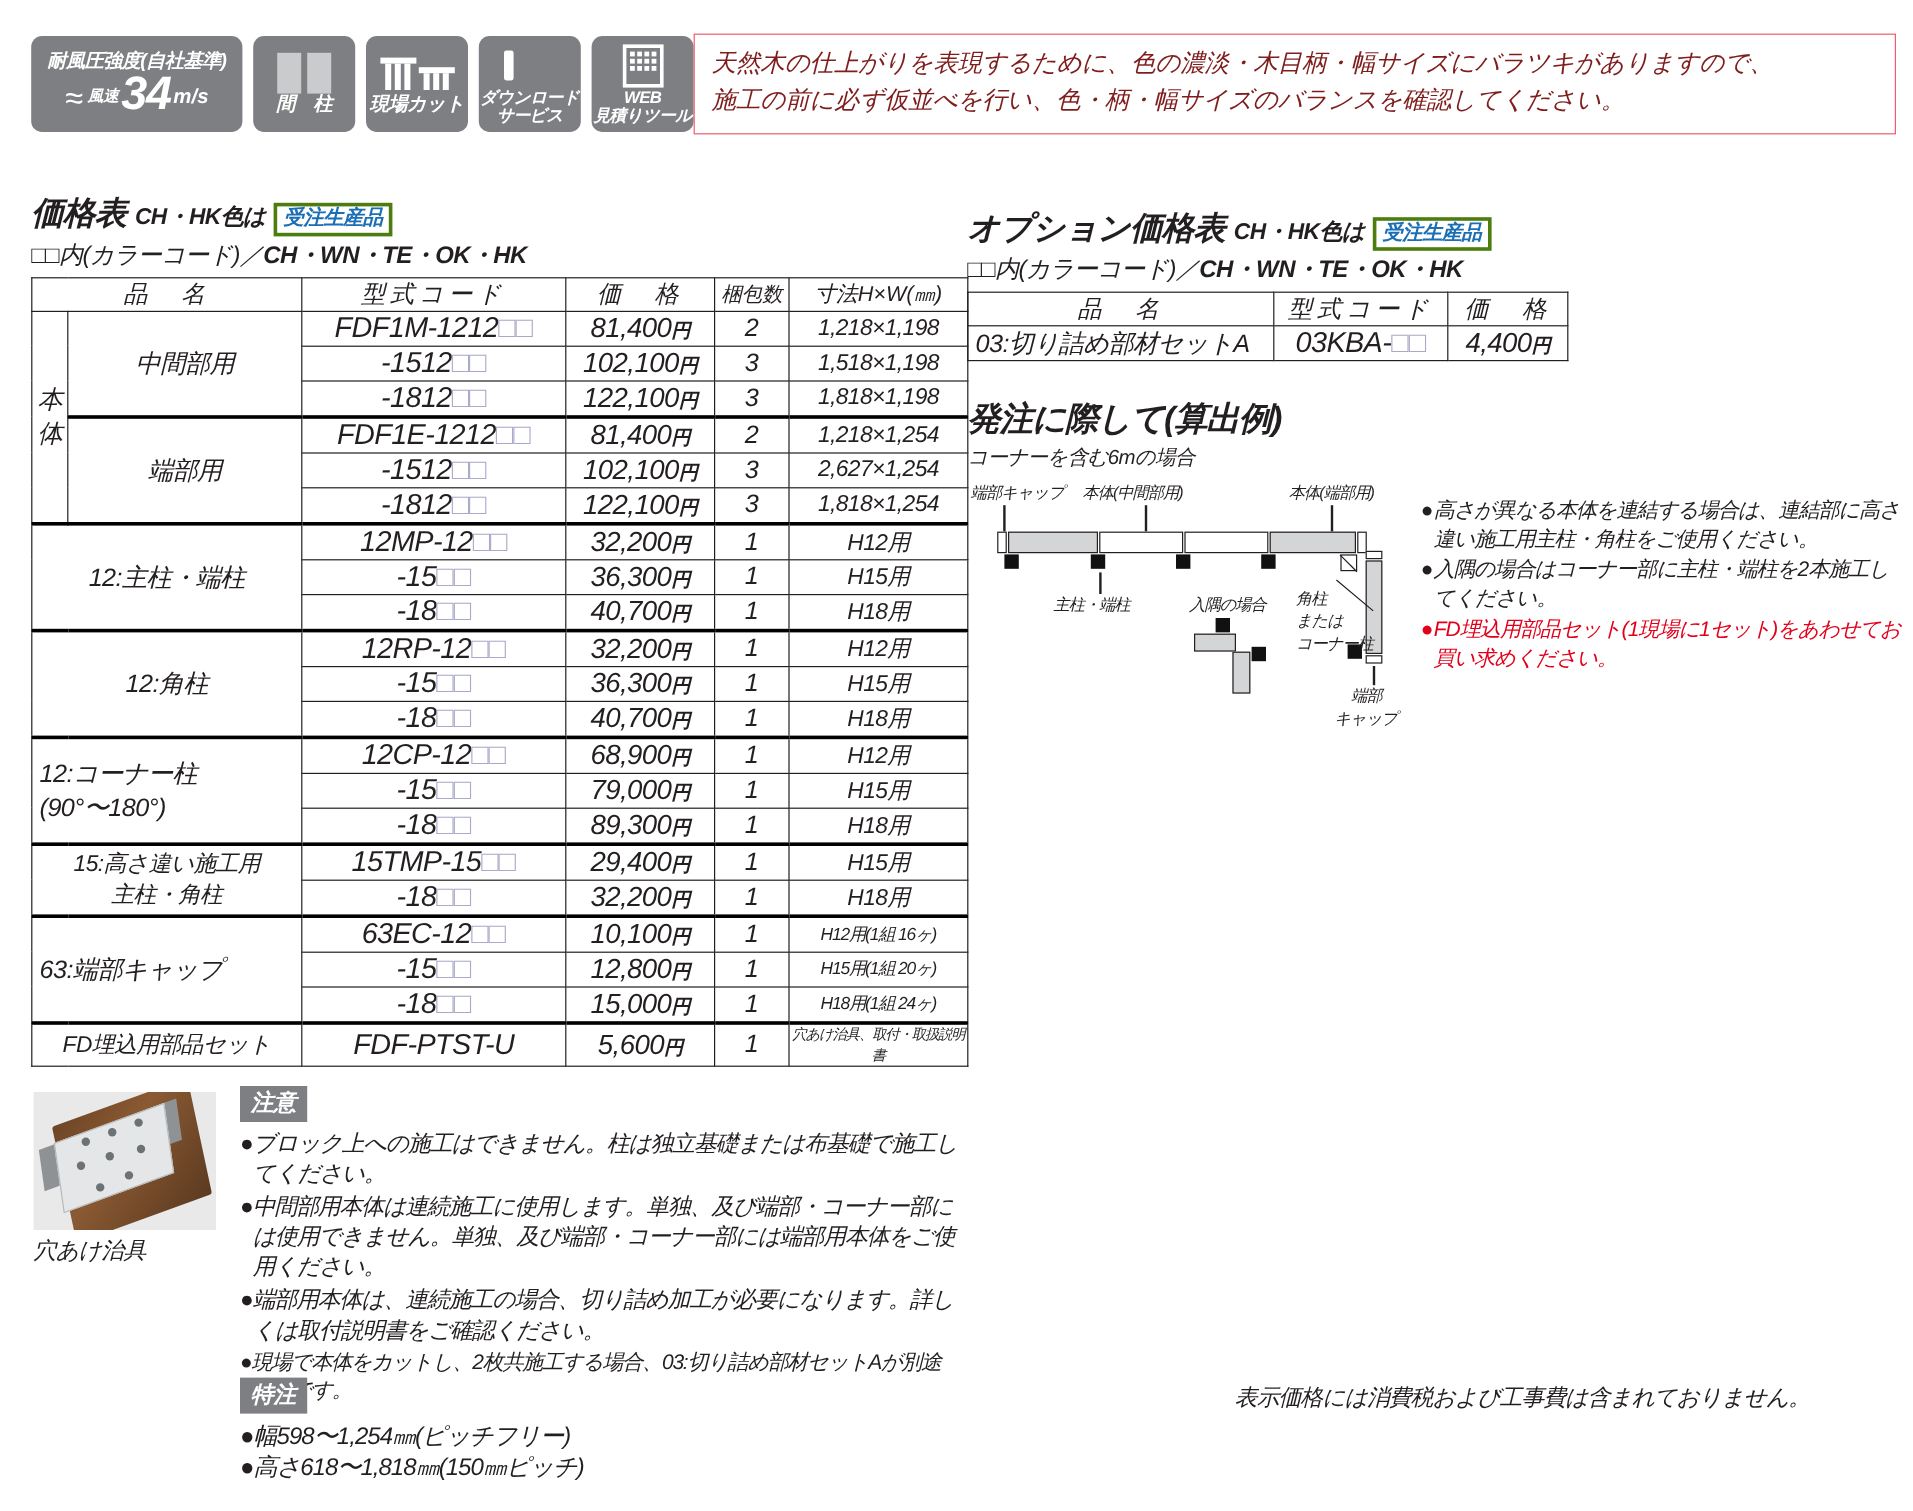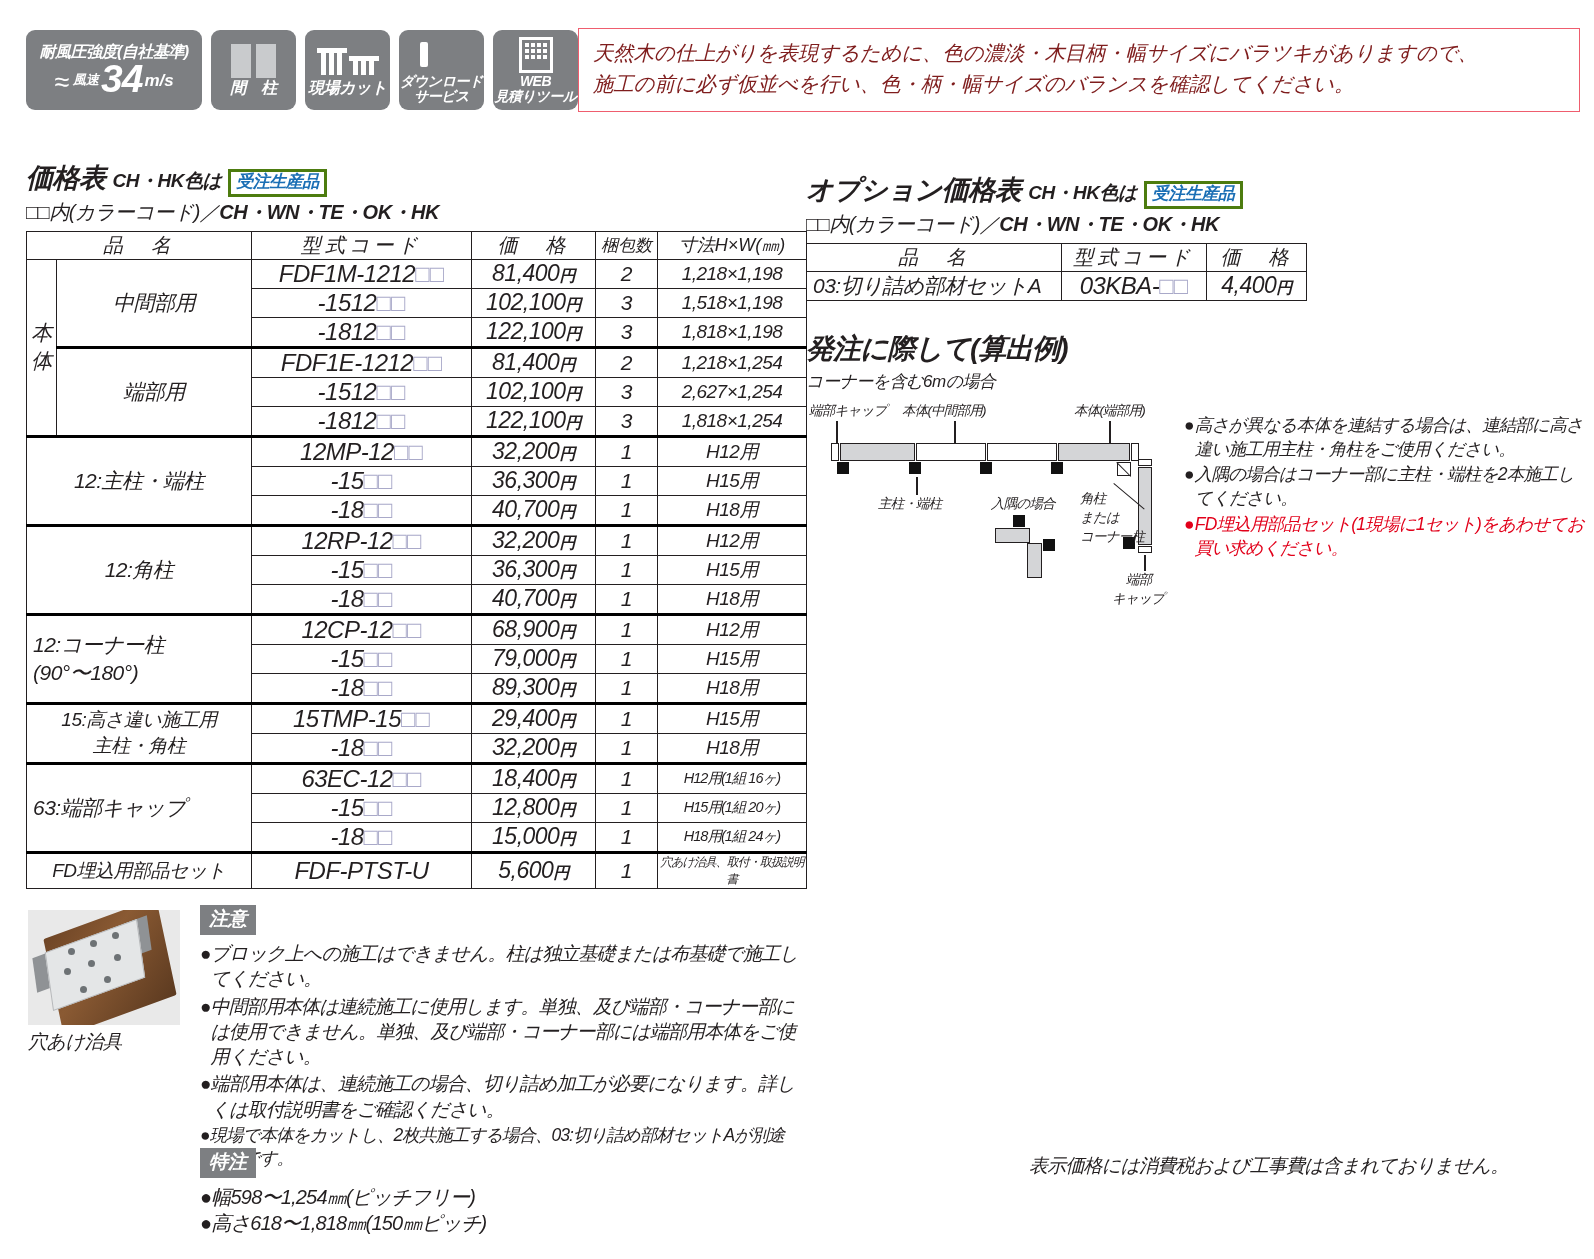--- a/index.html
+++ b/index.html
@@ -370,21 +370,21 @@
         <tr>
           <td class="code"><span>-18</span><span class="sq">□□</span></td>
           <td class="price"><span>32,200</span><span class="yen">円</span></td>
           <td class="cell">1</td>
           <td class="dim">H18用</td>
         </tr>
 
         <tr>
           <td colspan="2" rowspan="3" class="name" style="border-top:3px solid #000;text-align:left;padding-left:6px">63:端部キャップ</td>
           <td class="code" style="border-top:3px solid #000"><span>63EC-12</span><span class="sq">□□</span></td>
-          <td class="price" style="border-top:3px solid #000"><span>18,400</span><span class="yen">円</span></td>
+          <td class="price" style="border-top:3px solid #000"><span>10,100</span><span class="yen">円</span></td>
           <td class="cell" style="border-top:3px solid #000">1</td>
           <td class="dim tiny" style="border-top:3px solid #000">H12用(1組 16ヶ)</td>
         </tr>
         <tr>
           <td class="code"><span>-15</span><span class="sq">□□</span></td>
           <td class="price"><span>12,800</span><span class="yen">円</span></td>
           <td class="cell">1</td>
           <td class="dim tiny">H15用(1組 20ヶ)</td>
         </tr>
         <tr>

